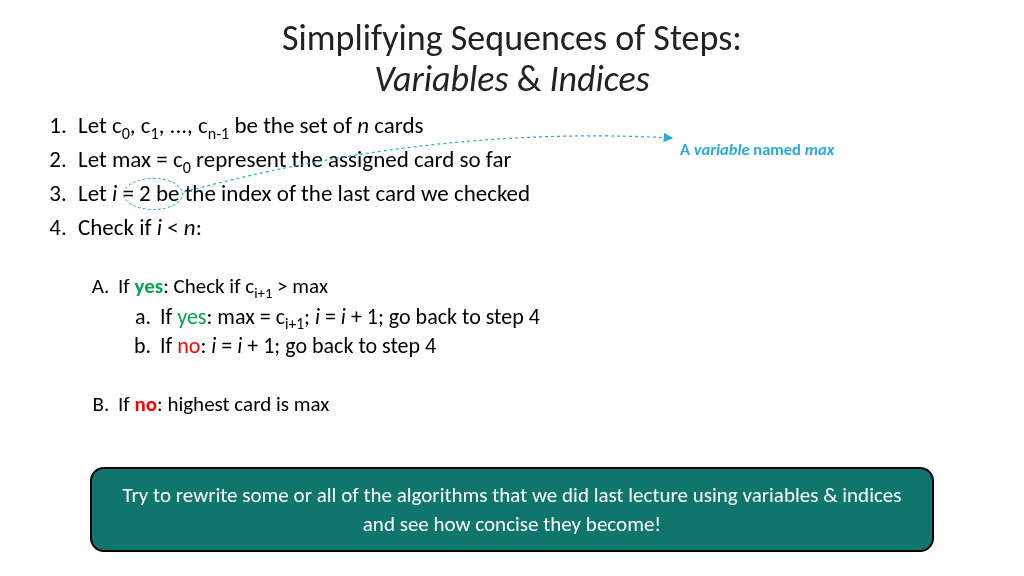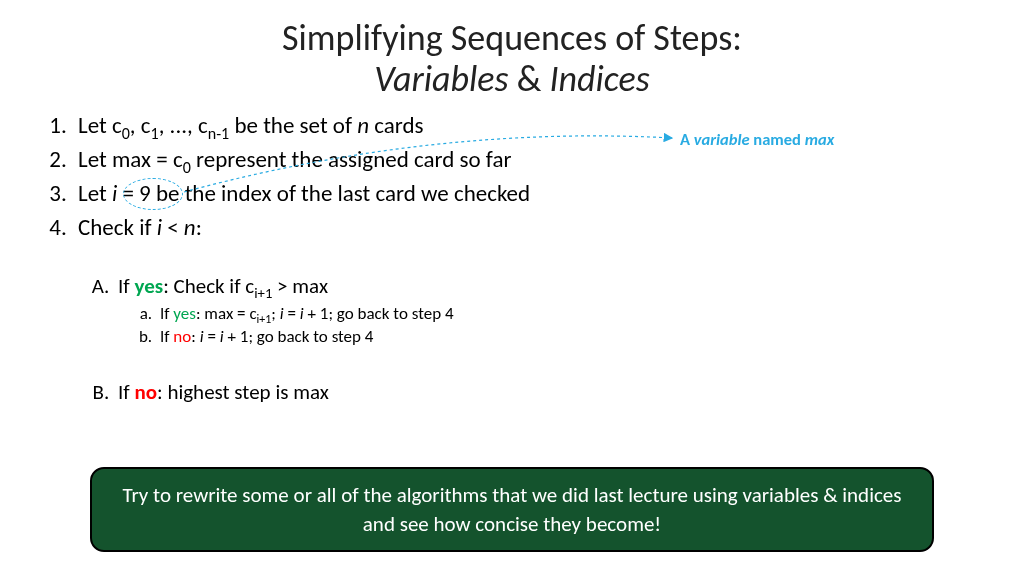--- a/index.html
+++ b/index.html
@@ -43,34 +43,34 @@
   }
   ol.subA {
     list-style-type: upper-alpha;
     font-size: 21px;
     margin: 4px 0 0 0;
     padding-left: 36px;
   }
   ol.subA > li { margin-bottom: 4px; padding-left: 4px; margin-top: 32px; }
   ol.sub-a {
     list-style-type: lower-alpha;
-    font-size: 17px;
+    font-size: 22px;
     margin: 4px 0 4px 0;
     padding-left: 38px;
   }
   ol.sub-a > li { margin-bottom: 2px; padding-left: 4px; }
   sub { font-size: 0.7em; vertical-align: sub; line-height: 0; }
   .it { font-style: italic; }
   .yes-b { color: #00a651; font-weight: bold; }
   .no-b  { color: #ff0000; font-weight: bold; }
   .yes-s { color: #00a651; }
   .no-s  { color: #ff0000; }
   .annotation {
     position: absolute;
-    top: 128px;
+    top: 138px;
     left: 680px;
     width: 320px;
     font-size: 16.5px;
     font-weight: bold;
     color: #29abe2;
     line-height: 1.35;
   }
   .annotation .it { font-style: italic; }
   .circle {
     position: absolute;
@@ -80,21 +80,21 @@
     height: 30px;
     top: 178px;
     left: 123px;
     pointer-events: none;
   }
   .callout {
     position: absolute;
     left: 90px;
     right: 90px;
     bottom: 24px;
-    background: #14532d;
+    background: #0f766e;
     border: 2px solid #000;
     border-radius: 14px;
     color: #fff;
     text-align: center;
     font-size: 21px;
     padding: 12px 24px;
     line-height: 1.35;
   }
   svg.arrow {
     position: absolute;
@@ -115,38 +115,38 @@
 
 <div class="content">
   <ol class="main">
     <li>
       <span>Let c</span><sub>0</sub><span>, c</span><sub>1</sub><span>, ..., c</span><sub>n-1</sub><span> be the set of </span><span class="it">n</span><span> cards</span>
     </li>
     <li>
       <span>Let max = c</span><sub>0</sub><span> represent the assigned card so far</span>
     </li>
     <li>
-      <span>Let </span><span class="it">i</span><span> = 9 be the index of the last card we checked</span>
+      <span>Let </span><span class="it">i</span><span> = 2 be the index of the last card we checked</span>
     </li>
     <li>
       <span>Check if </span><span class="it">i</span><span> &lt; </span><span class="it">n</span><span>:</span>
       <ol class="subA">
         <li>
           <span>If </span><span class="yes-b">yes</span><span>:  Check if c</span><sub>i+1</sub><span> &gt; max</span>
           <ol class="sub-a">
             <li>
               <span>If </span><span class="yes-s">yes</span><span>: max = c</span><sub>i+1</sub><span>; </span><span class="it">i</span><span> = </span><span class="it">i</span><span> + 1; go back to step 4</span>
             </li>
             <li>
               <span>If </span><span class="no-s">no</span><span>: </span><span class="it">i</span><span> = </span><span class="it">i</span><span> + 1; go back to step 4</span>
             </li>
           </ol>
         </li>
         <li>
-          <span>If </span><span class="no-b">no</span><span>: highest step is max</span>
+          <span>If </span><span class="no-b">no</span><span>: highest card is max</span>
         </li>
       </ol>
     </li>
   </ol>
 </div>
 
 <div class="circle"></div>
 
 <svg class="arrow" width="500" height="70">
   <defs>

